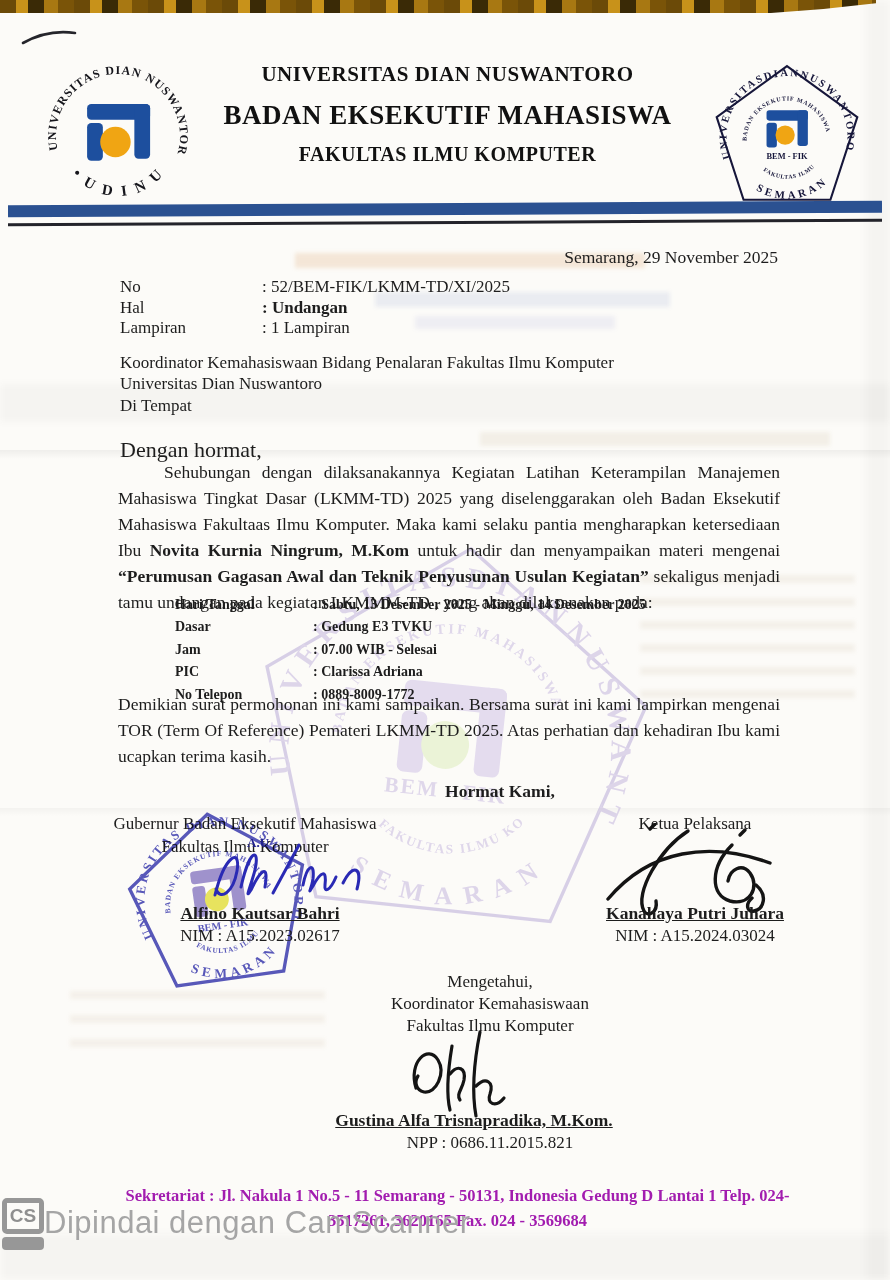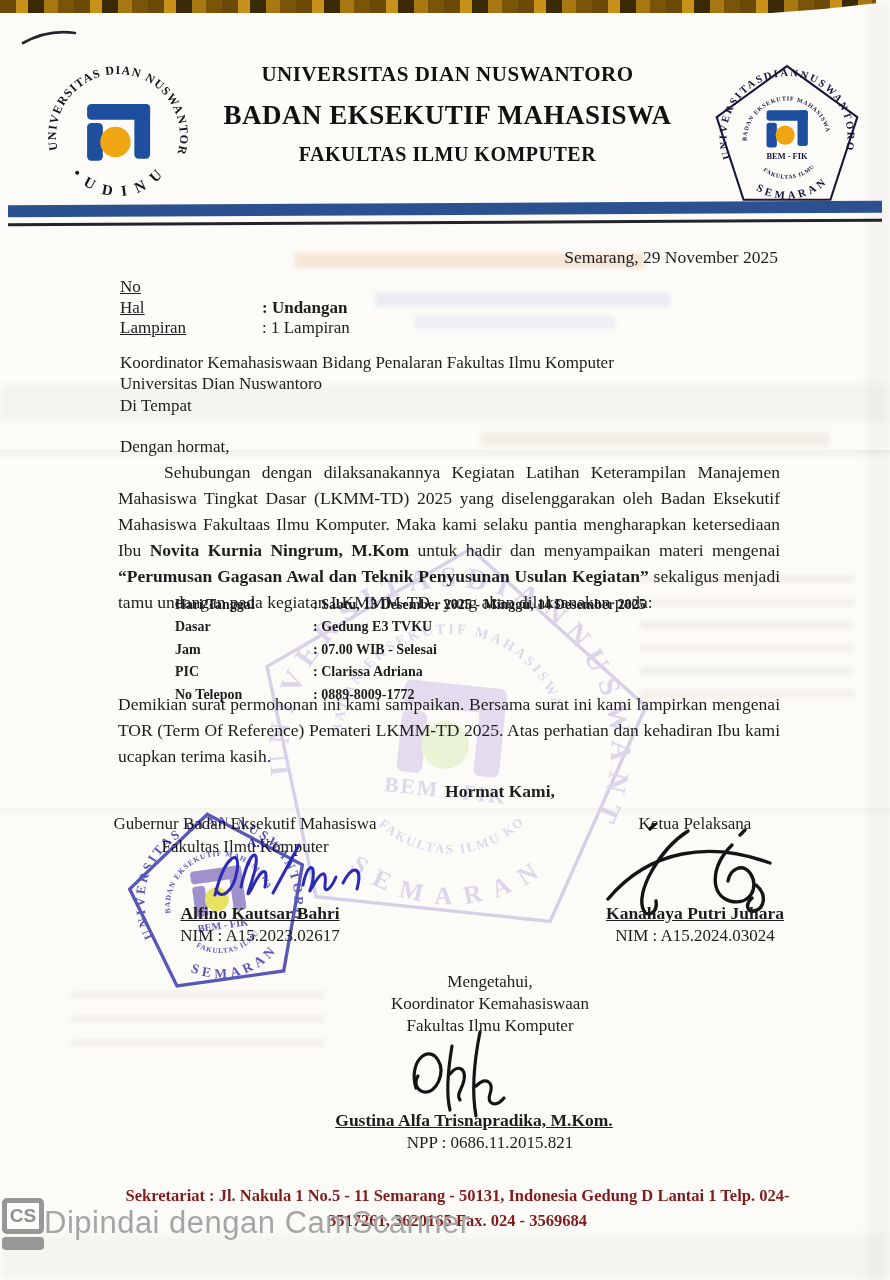--- a/index.html
+++ b/index.html
@@ -38,24 +38,24 @@
   .head-line1 { font-size:21px; font-weight:bold; letter-spacing:.5px; }
   .head-line2 { font-size:27px; font-weight:bold; margin-top:13px; letter-spacing:.5px; }
   .head-line3 { font-size:20px; font-weight:bold; margin-top:12px; letter-spacing:.5px; }
   .rule-blue { top:203px; left:8px; width:874px; height:12px; background:#2b5191; transform:rotate(-.3deg); }
   .rule-thin { top:221px; left:8px; width:874px; height:2.5px; background:#23232a; transform:rotate(-.3deg); }
 
   
   .date-line { top:247px; right:112px; font-size:17.5px; }
   .meta-block { top:277px; left:120px; font-size:17px; line-height:20.5px; }
   .meta-row { display:flex; }
-  .meta-label { width:142px;text-decoration:underline; }
+  .meta-label { width:142px; }
   .meta-bold { font-weight:bold; }
   .recipient { top:352px; left:120px; font-size:17px; line-height:21.3px; }
-  .salutation { top:437px; left:120px; font-size:17px; }
+  .salutation { top:437px; left:120px; font-size:22px; }
   .para { left:118px; right:110px; font-size:17.5px; line-height:26px; text-align:justify; }
   .para1 { top:459px; text-indent:46px; }
   .para2 { top:691px; }
   .details-block { top:594px; left:175px; font-size:14px; line-height:22.4px;font-weight:bold; }
   .detail-row { display:flex; }
   .detail-label { width:138px; }
   .hormat { top:781px; left:350px; width:300px; text-align:center; font-size:17.5px; font-weight:bold; }
 
   
   .sig-title { font-size:17px; line-height:23px; text-align:center; }
@@ -69,21 +69,21 @@
   .sig-right-id { top:926px; left:555px; width:280px; }
   .sig-center-title { top:971px; left:320px; width:340px; font-size:17px; line-height:22px; text-align:center; }
   .sig-center-name { top:1110px; left:284px; width:380px; }
   .sig-center-id { top:1133px; left:300px; width:380px; }
 
   .ink-svg { pointer-events:none; }
   .stamp-wrap { top:806px; left:98px; width:244px; height:198px; opacity:.82; mix-blend-mode:multiply; transform:rotate(-8deg); }
   .watermark-wrap { top:538px; left:200px; width:500px; height:420px; opacity:.5; transform:rotate(6deg); pointer-events:none; }
 
   
-  .footer { top:1183px; left:120px; right:95px; text-align:center; color:#7f1d1d;
+  .footer { top:1183px; left:120px; right:95px; text-align:center; color:#a21caf;
     font-size:16.5px; line-height:25px; font-weight:600; }
   .footer .footer-label { font-weight:bold; }
 
   
   .cam-wrap { top:1198px; left:2px; display:flex; align-items:flex-start; color:#a5a5a5; }
   .cs-icon { width:42px; }
   .cs-box { width:42px; height:36px; border:5px solid #979797; border-radius:5px;
     font-family:"Liberation Sans", sans-serif; font-weight:bold; font-size:19px; color:#8f8f8f;
     display:flex; align-items:center; justify-content:center; }
   .cs-bar { width:42px; height:13px; background:#979797; border-radius:4px; margin-top:3px; }
@@ -189,20 +189,21 @@
 </svg>
 
 <div class="abs rule-blue"></div>
 <div class="abs rule-thin"></div>
 
 <div class="abs date-line">Semarang, 29 November 2025</div>
 
 <div class="abs meta-block">
   <div class="meta-row">
     <span class="meta-label">No</span>
+    <span>: 52/BEM-FIK/LKMM-TD/XI/2025</span>
   </div>
   <div class="meta-row">
     <span class="meta-label">Hal</span>
     <span class="meta-bold">: Undangan</span>
   </div>
   <div class="meta-row">
     <span class="meta-label">Lampiran</span>
     <span>: 1 Lampiran</span>
   </div>
 </div>

